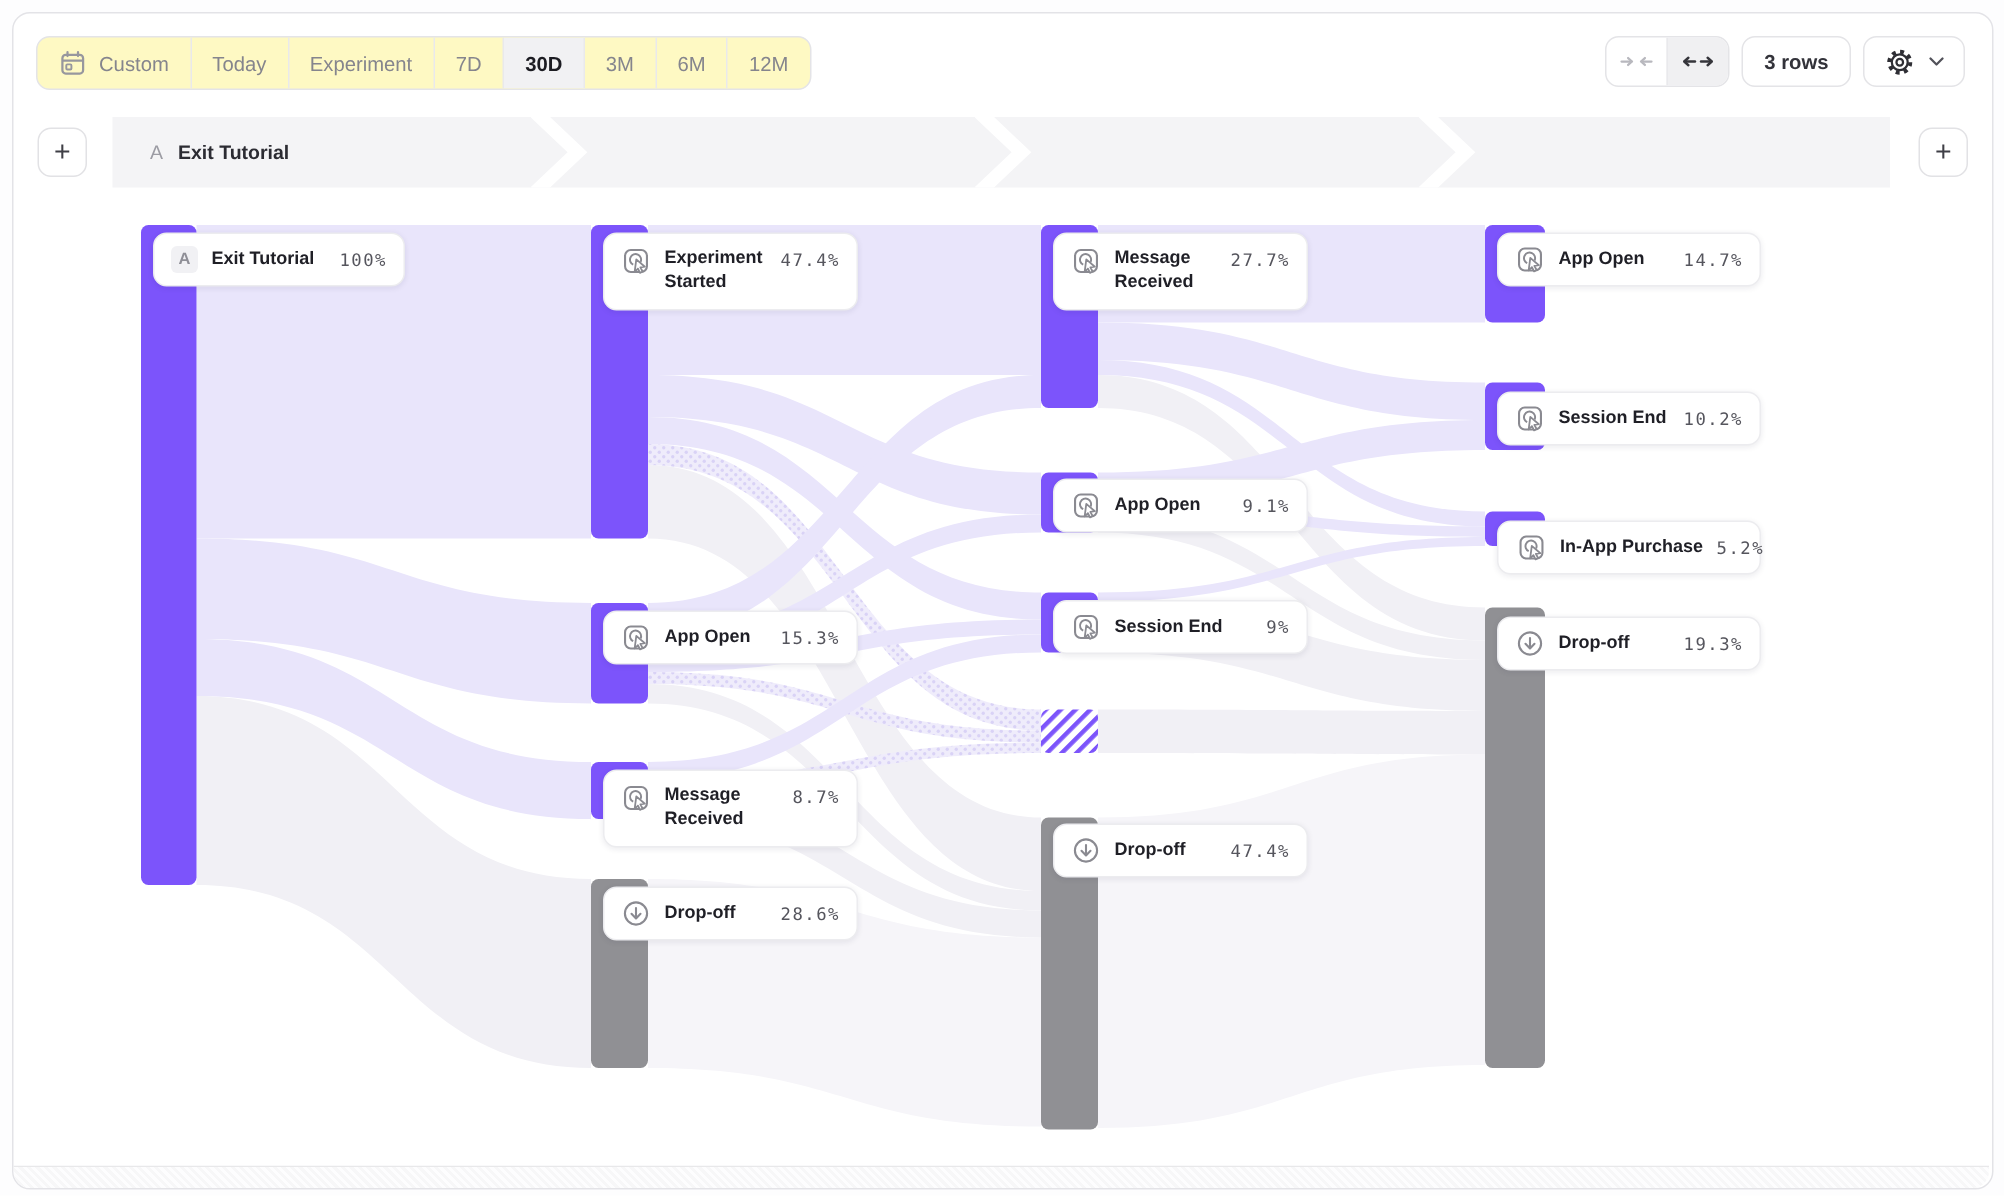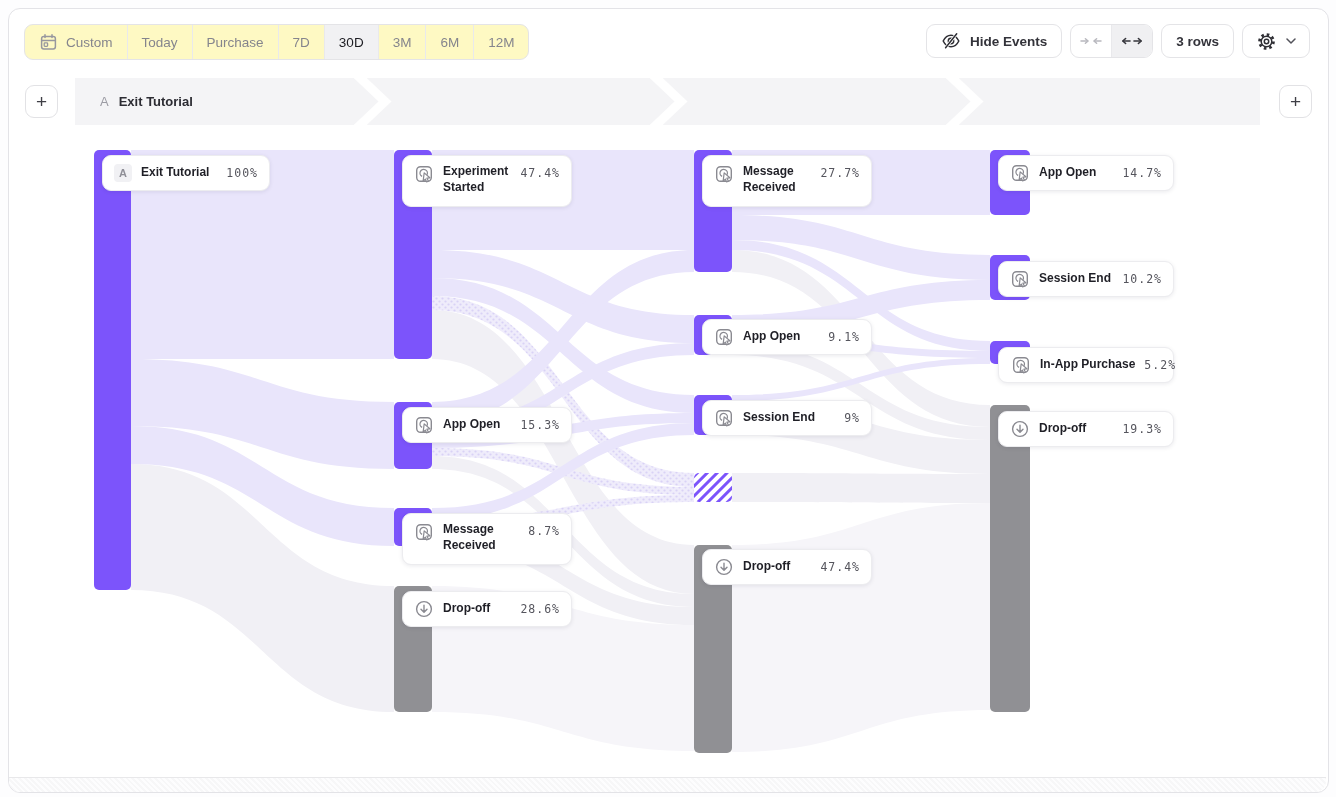--- a/index.html
+++ b/index.html
@@ -16,21 +16,21 @@
   
   .date-group{
     position:absolute;left:24px;top:24px;height:34px;display:flex;align-items:stretch;
     border:1px solid #e4e4e7;border-radius:9px;overflow:hidden;background:#fef9c3;z-index:5;
   }
   .dseg{
     display:flex;align-items:center;gap:8px;padding:0 14px;font-size:13.5px;
     color:#85858d;font-weight:500;border-right:1px solid #e9e9ec;cursor:pointer;white-space:nowrap;
   }
   .dseg:last-child{border-right:none;}
-  .dseg.selected{background:#f1f1f3;color:#1c1c22;font-weight:400;}
+  .dseg.selected{background:#f1f1f3;color:#1c1c22;font-weight:700;}
   .toolbar-right{
     position:absolute;right:26px;top:24px;display:flex;gap:8px;align-items:center;z-index:5;
   }
   .tbtn{
     display:flex;align-items:center;gap:9px;height:34px;padding:0 14px;background:#fff;
     border:1px solid #e4e4e7;border-radius:9px;font-size:13.5px;font-weight:600;color:#33333a;
     white-space:nowrap;cursor:pointer;box-sizing:border-box;
   }
   .seg{display:flex;height:34px;border:1px solid #e4e4e7;border-radius:9px;overflow:hidden;background:#fff;box-sizing:border-box;}
   .seg .segitem{width:40px;display:flex;align-items:center;justify-content:center;cursor:pointer;}
@@ -285,51 +285,40 @@
           <path d="M6,1.8 V4.4 M13,1.8 V4.4" stroke="#97979e" stroke-width="1.5" stroke-linecap="round"></path>
           <rect x="5.2" y="9.9" width="3.4" height="3.4" rx="0.7" stroke="#97979e" stroke-width="1.3"></rect>
         </svg>
       </span>
       <span>Custom</span>
     </div>
     <div class="dseg">
       <span>Today</span>
     </div>
     <div class="dseg">
-      <span>Purchase</span>
+      <span>Experiment</span>
     </div>
     <div class="dseg">
       <span>7D</span>
     </div>
     <div class="dseg selected">
       <span>30D</span>
     </div>
     <div class="dseg">
       <span>3M</span>
     </div>
     <div class="dseg">
       <span>6M</span>
     </div>
     <div class="dseg">
       <span>12M</span>
     </div>
   </div>
 
 <div class="toolbar-right">
-  <div class="tbtn">
-    <span class="n-icon">
-      <svg width="20" height="20" viewBox="0 0 20 20" fill="none">
-        <path d="M2.2,10 C4.2,5.9 6.9,4.2 10,4.2 C13.1,4.2 15.8,5.9 17.8,10 C15.8,14.1 13.1,15.8 10,15.8 C6.9,15.8 4.2,14.1 2.2,10 Z" stroke="#2f2f35" stroke-width="1.5"></path>
-        <circle cx="10" cy="10" r="2.7" stroke="#2f2f35" stroke-width="1.5"></circle>
-        <path d="M4.4,17.2 L15.9,2.4" stroke="#ffffff" stroke-width="3"></path>
-        <path d="M4.6,16.8 L15.7,2.8" stroke="#2f2f35" stroke-width="1.5" stroke-linecap="round"></path>
-      </svg>
-    </span>
-    <span>Hide Events</span>
-  </div>
 
   <div class="seg">
     <div class="segitem">
       <svg width="24" height="12" viewBox="0 0 24 12" fill="none">
         <path d="M2,6 H8.6" stroke="#b8b8be" stroke-width="1.5" stroke-linecap="round"></path>
         <path d="M6.4,3.7 L9,6 L6.4,8.3" stroke="#b8b8be" stroke-width="1.5" fill="none" stroke-linecap="round" stroke-linejoin="round"></path>
         <path d="M22,6 H15.4" stroke="#b8b8be" stroke-width="1.5" stroke-linecap="round"></path>
         <path d="M17.6,3.7 L15,6 L17.6,8.3" stroke="#b8b8be" stroke-width="1.5" fill="none" stroke-linecap="round" stroke-linejoin="round"></path>
       </svg>
     </div>

